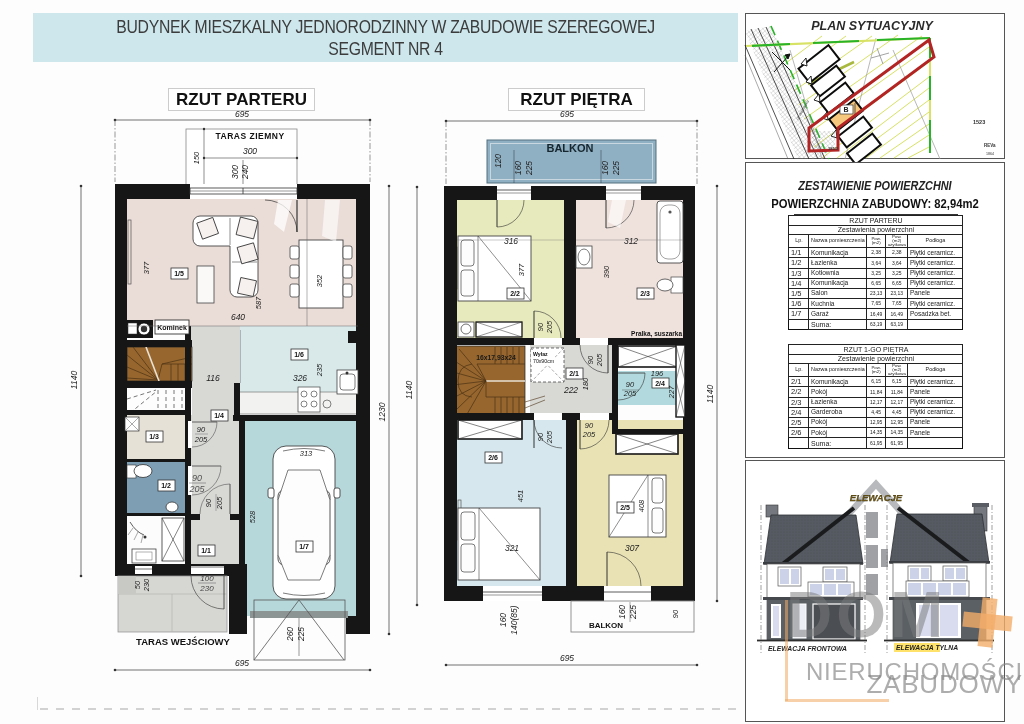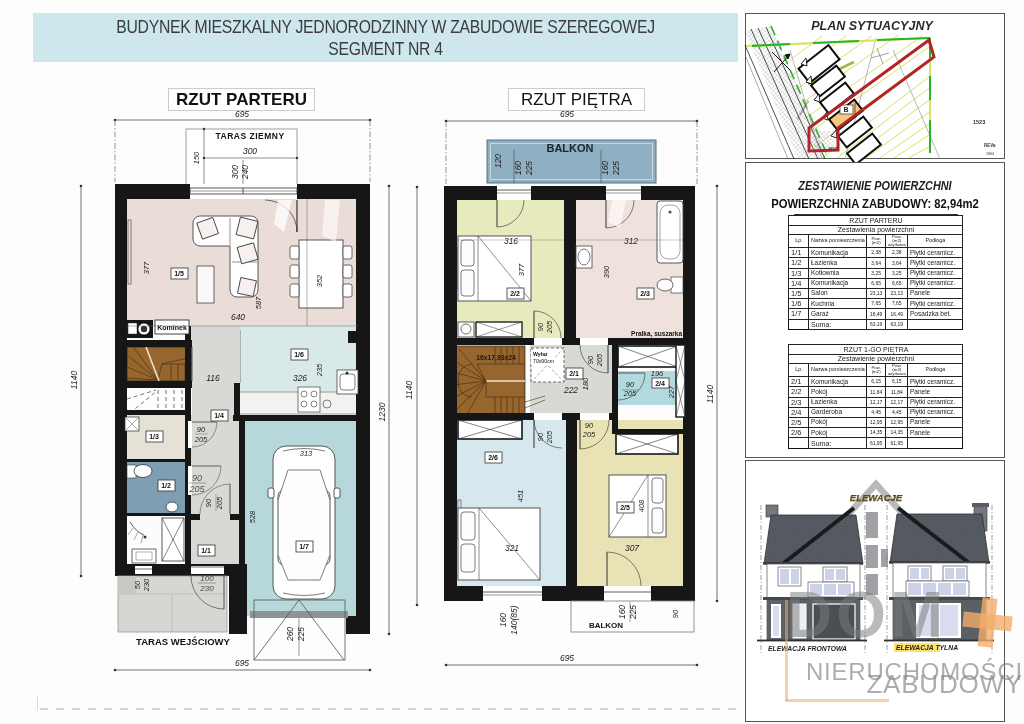--- a/index.html
+++ b/index.html
@@ -22,21 +22,21 @@
 </style>
 </head>
 <body>
 
 <div class="abs" style="left:33px;top:13px;width:705px;height:49px;background:#cde7ed;"></div>
 
 <div class="abs" style="left:33px;top:17px;width:705px;text-align:center;font-size:17.5px;color:#3c3c3c;line-height:21.5px;letter-spacing:-0.3px;transform:scaleX(0.90);transform-origin:50% 0;">BUDYNEK MIESZKALNY JEDNORODZINNY W ZABUDOWIE SZEREGOWEJ<br>SEGMENT NR 4</div>
 
 <div class="abs" style="left:168px;top:88px;width:145px;height:21px;background:#fff;border:1px solid #ccc;text-align:center;font-size:17px;font-weight:bold;color:#111;line-height:21px;">RZUT PARTERU</div>
 
-<div class="abs" style="left:508px;top:88px;width:135px;height:21px;background:#fff;border:1px solid #ccc;text-align:center;font-size:17px;font-weight:normal;color:#111;line-height:21px;">RZUT PIĘTRA</div>
+<div class="abs" style="left:508px;top:88px;width:135px;height:21px;background:#fff;border:1px solid #ccc;text-align:center;font-size:17px;font-weight:bold;color:#111;line-height:21px;">RZUT PIĘTRA</div>
 
 <svg style="left:40px;top:100px;" width="400" height="610" viewBox="40 100 400 610">
 
 <g>
       <line x1="115" y1="120" x2="370" y2="120" stroke="#333" stroke-width="0.7"></line>
 <circle cx="115" cy="120" r="1.3" fill="#333"></circle>
       <circle cx="370" cy="120" r="1.3" fill="#333"></circle>
 <line x1="115" y1="120" x2="115" y2="182" stroke="#555" stroke-width="0.6" stroke-dasharray="6 2 1.5 2"></line>
 <line x1="370" y1="120" x2="370" y2="182" stroke="#555" stroke-width="0.6" stroke-dasharray="6 2 1.5 2"></line>
 <text class="dimb" x="242" y="117" text-anchor="middle">695</text>

